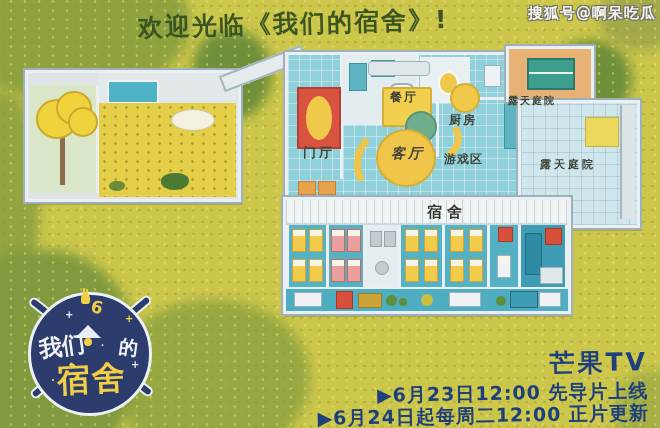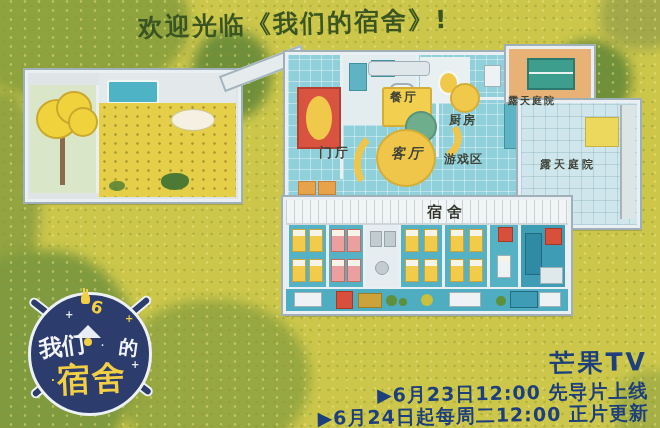--- a/index.html
+++ b/index.html
@@ -142,21 +142,21 @@
   .p1{left:100px;top:6px;width:11px;height:11px;} .p2{left:113px;top:9px;width:8px;height:8px;}
   .p3{left:135px;top:5px;width:12px;height:12px;background:#cbbf3e;}
   .p4{left:210px;top:7px;width:10px;height:10px;}
   .frame{background:#eef2f4;border:1px solid #9fb0b8;}
   .fr1{left:163px;top:3px;width:30px;height:13px;} .fr2{left:253px;top:3px;width:20px;height:13px;}
   .cab2{left:224px;top:2px;width:26px;height:15px;background:#3f9cb5;border:1px solid #216a80;}
 
   
   .room-label{position:absolute;z-index:4;color:#3f4338;font-weight:700;white-space:nowrap;}
   .lab-courtyard{left:138px;top:146px;font-size:19px;letter-spacing:7px;color:#4a4c2c;}
-  .lab-foyer{left:303px;top:144px;font-size:13px;letter-spacing:3px;margin-left:16px;}
+  .lab-foyer{left:303px;top:144px;font-size:13px;letter-spacing:3px;}
   .lab-dining{left:390px;top:89px;font-size:12px;letter-spacing:2px;}
   .lab-living{left:391px;top:145px;font-size:14px;letter-spacing:3px;font-style:italic;}
   .lab-kitchen{left:449px;top:112px;font-size:12px;letter-spacing:2px;}
   .lab-game{left:444px;top:151px;font-size:12px;letter-spacing:1px;}
   .lab-pingpong{left:508px;top:94px;font-size:10px;letter-spacing:2px;}
   .lab-outdoor{left:540px;top:157px;font-size:11px;letter-spacing:3px;}
   .lab-dorm{display:inline-block;margin-top:3px;font-size:15px;letter-spacing:5px;color:#33362c;}
 
   
   .logo{position:absolute;left:14px;top:282px;width:156px;height:142px;z-index:6;}
@@ -200,20 +200,21 @@
   <div class="bush b2"></div>
   <div class="bush b3"></div>
   <div class="bush b4"></div>
   <div class="bush b5"></div>
   <div class="bush b6"></div>
   <div class="bush b7"></div>
   <div class="bush b8"></div>
   <div class="grass-tex"></div>
 
   <div class="title">欢迎光临《我们的宿舍》!</div>
+  <div class="watermark">搜狐号@啊呆吃瓜</div>
 
   <div class="plan">
 
     <div class="blk courtyard-block">
       <div class="tree-room">
         <div class="trunk"></div>
         <div class="fol f1"></div>
         <div class="fol f2"></div>
         <div class="fol f3"></div>
       </div>

